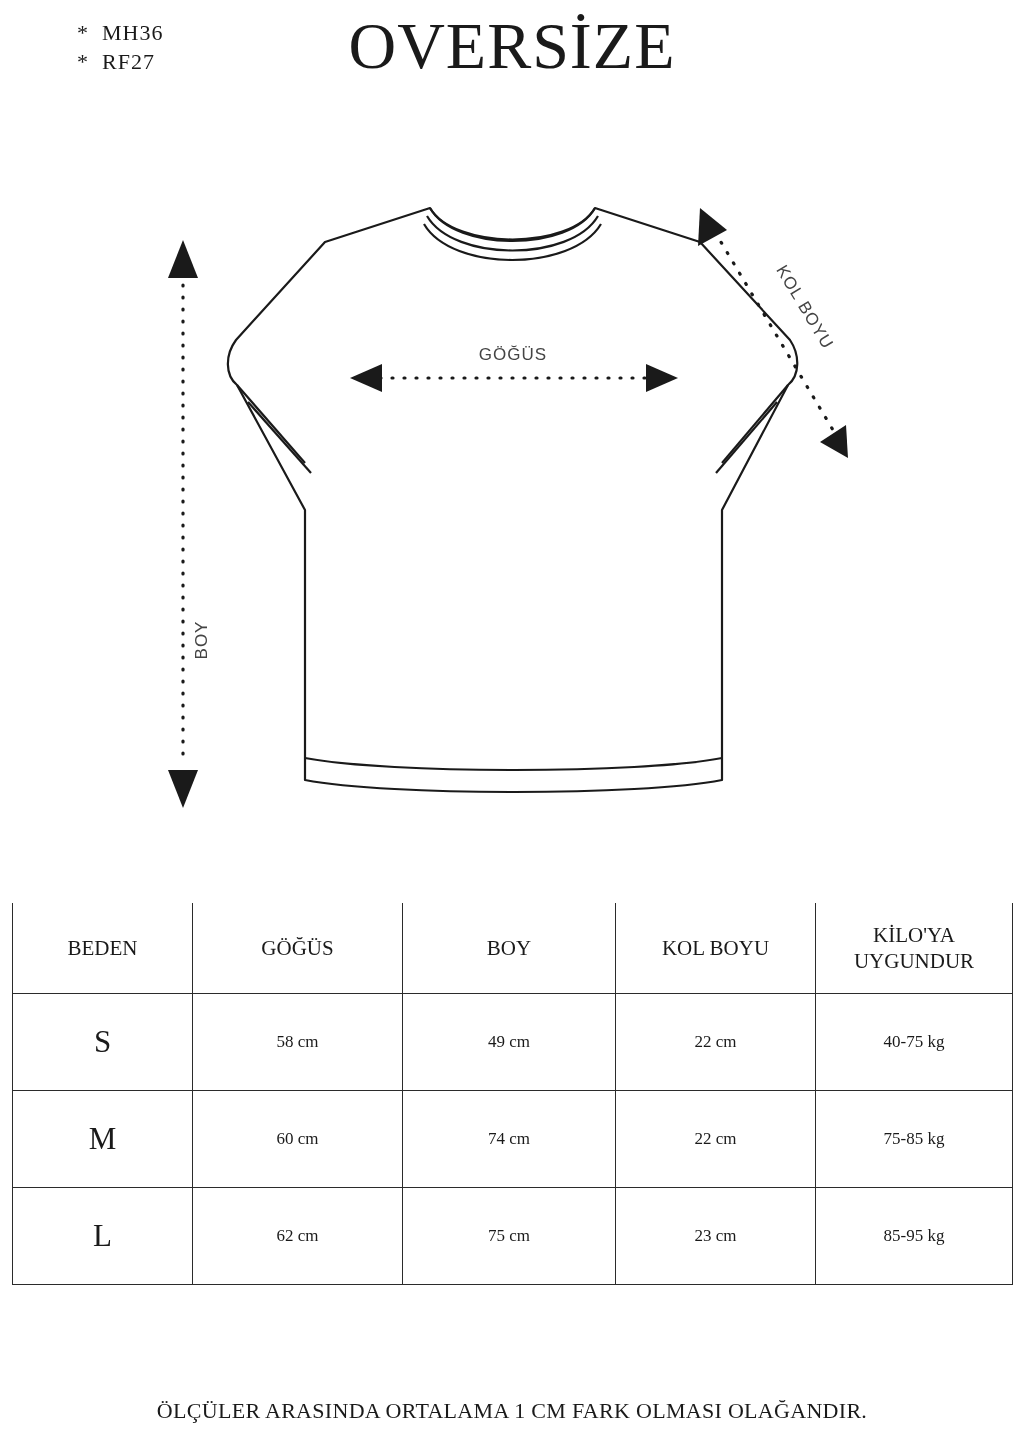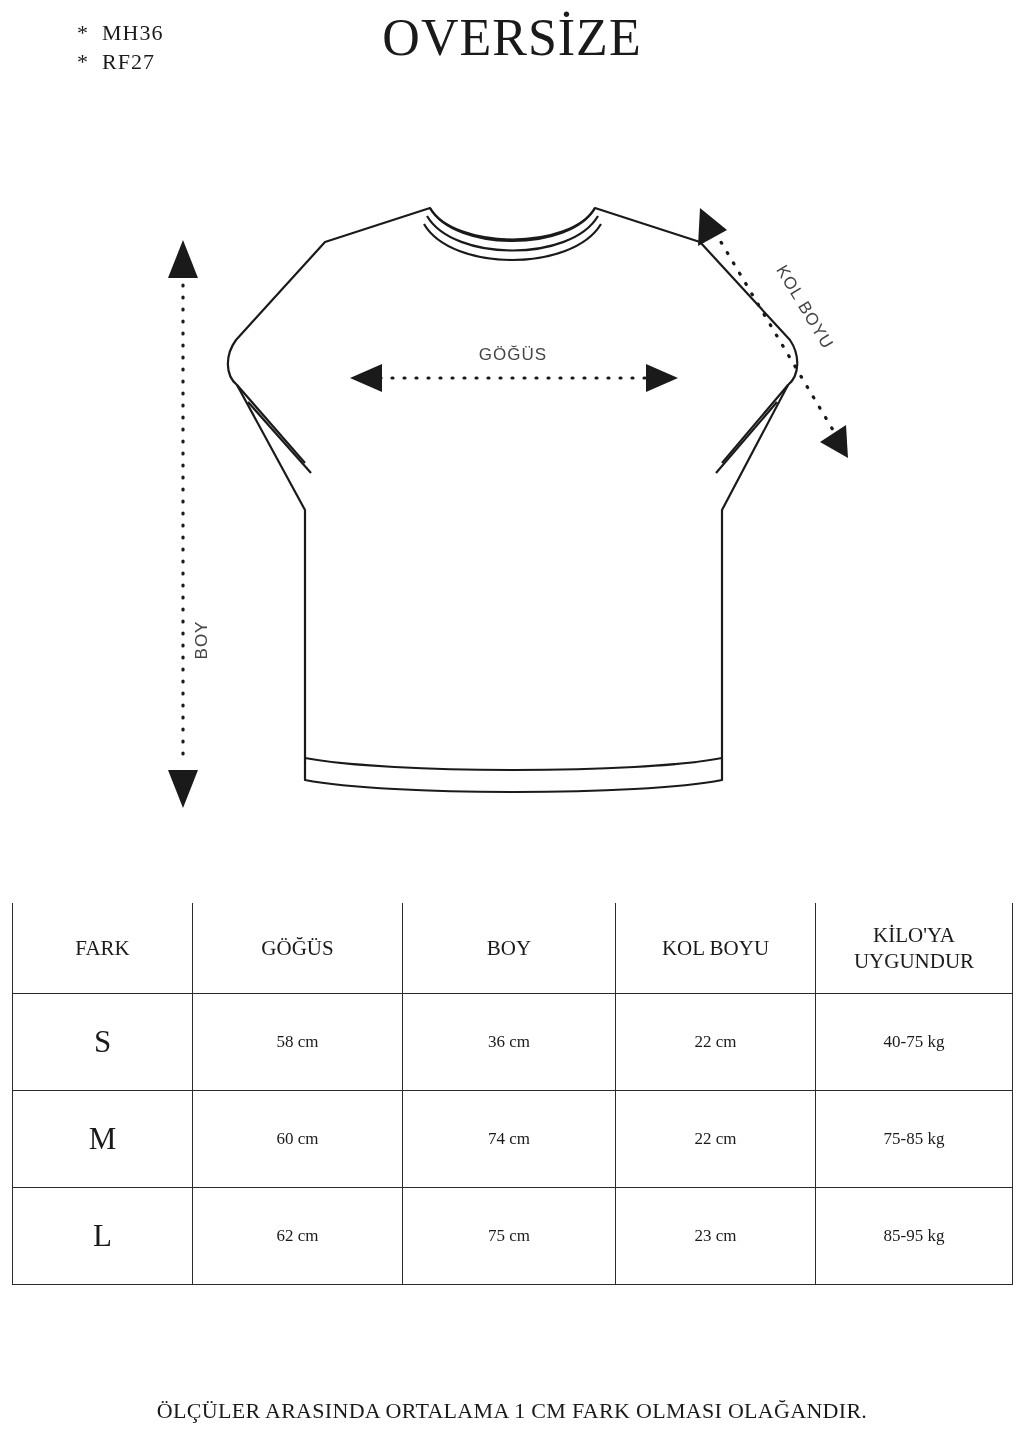--- a/index.html
+++ b/index.html
@@ -29,21 +29,21 @@
   }
   .codes div { white-space: pre; }
 
   .title {
     position: absolute;
     top: 8px;
     left: 0;
     width: 1024px;
     text-align: center;
     font-family: "Liberation Serif", serif;
-    font-size: 52px;
+    font-size: 66px;
     letter-spacing: 1px;
     font-weight: 400;
   }
 
   
   .figure {
     position: absolute;
     left: 0;
     top: 180px;
     width: 1024px;
@@ -184,37 +184,37 @@
   <table class="size-table">
     <colgroup>
       <col class="c0">
         <col class="c1">
         <col class="c2">
         <col class="c3">
         <col class="c4">
     </colgroup>
     <thead>
       <tr>
-        <th>FARK</th>
+        <th>BEDEN</th>
         <th>GÖĞÜS</th>
         <th>BOY</th>
         <th>KOL BOYU</th>
         <th>
           <div class="hdr-kilo">
             <div>KİLO'YA</div>
             <div>UYGUNDUR</div>
           </div>
         </th>
       </tr>
     </thead>
     <tbody>
       <tr>
         <td class="sizecell">S</td>
         <td>58 cm</td>
-        <td>36 cm</td>
+        <td>49 cm</td>
         <td>22  cm</td>
         <td>40-75 kg</td>
       </tr>
       <tr>
         <td class="sizecell">M</td>
         <td>60 cm</td>
         <td>74 cm</td>
         <td>22 cm</td>
         <td>75-85 kg</td>
       </tr>

